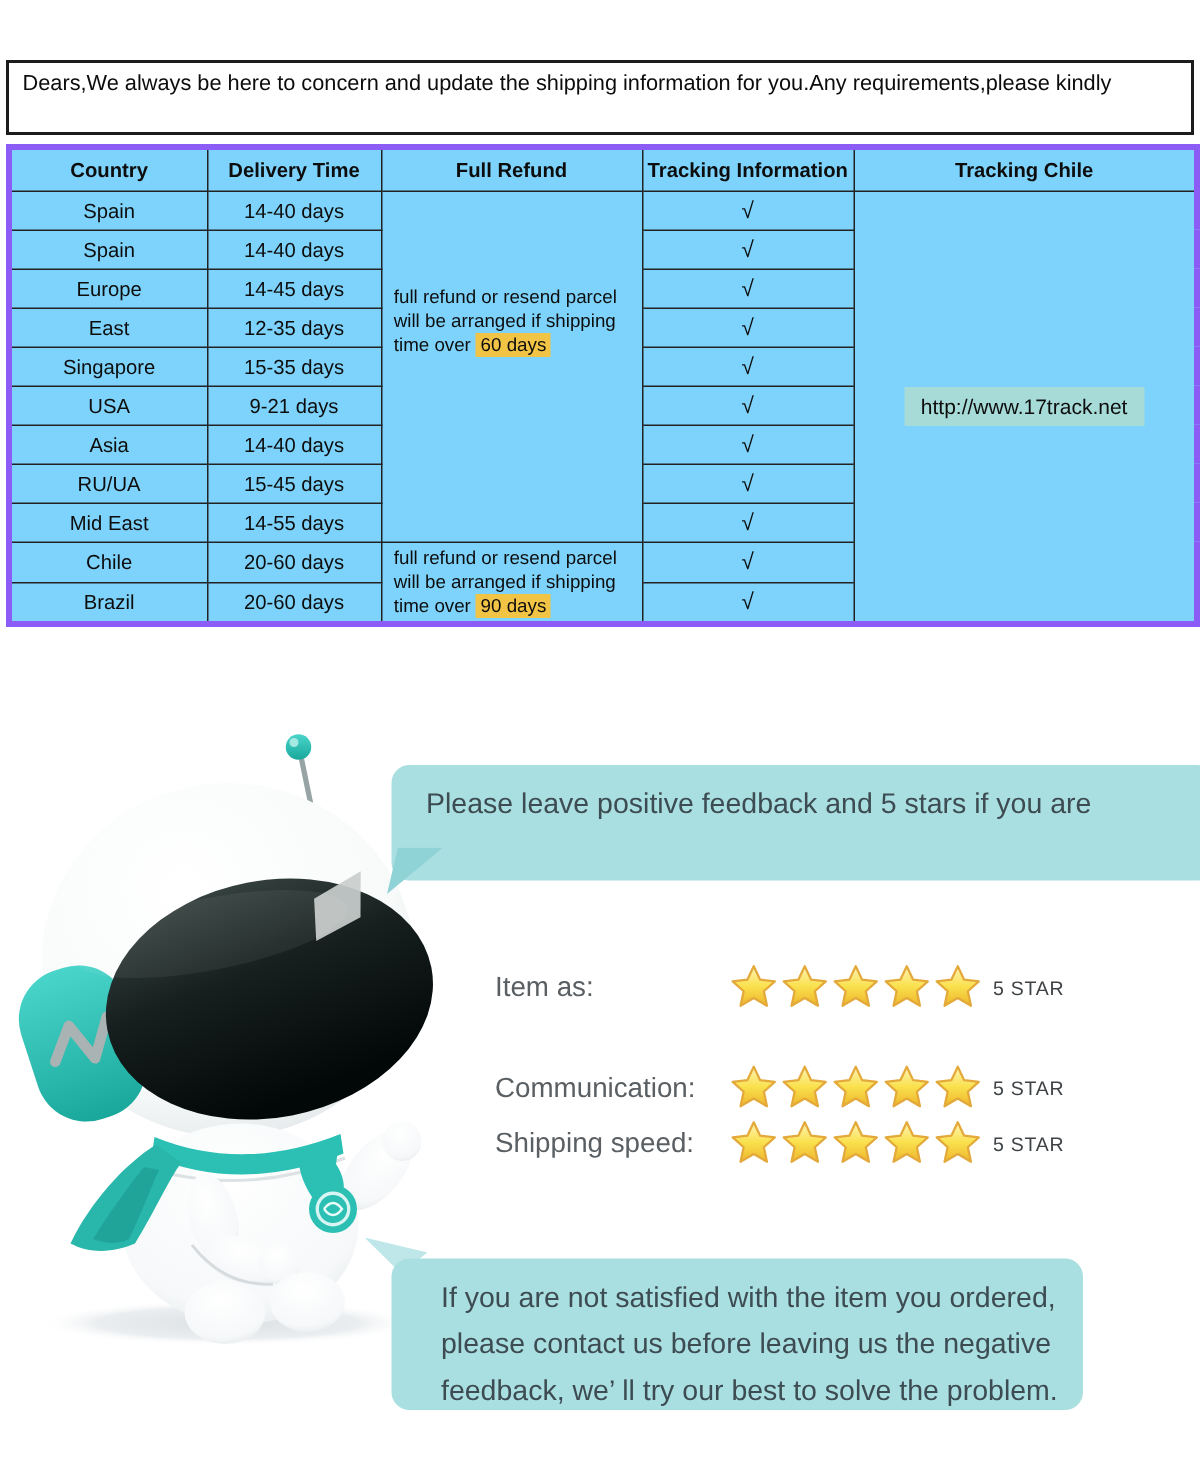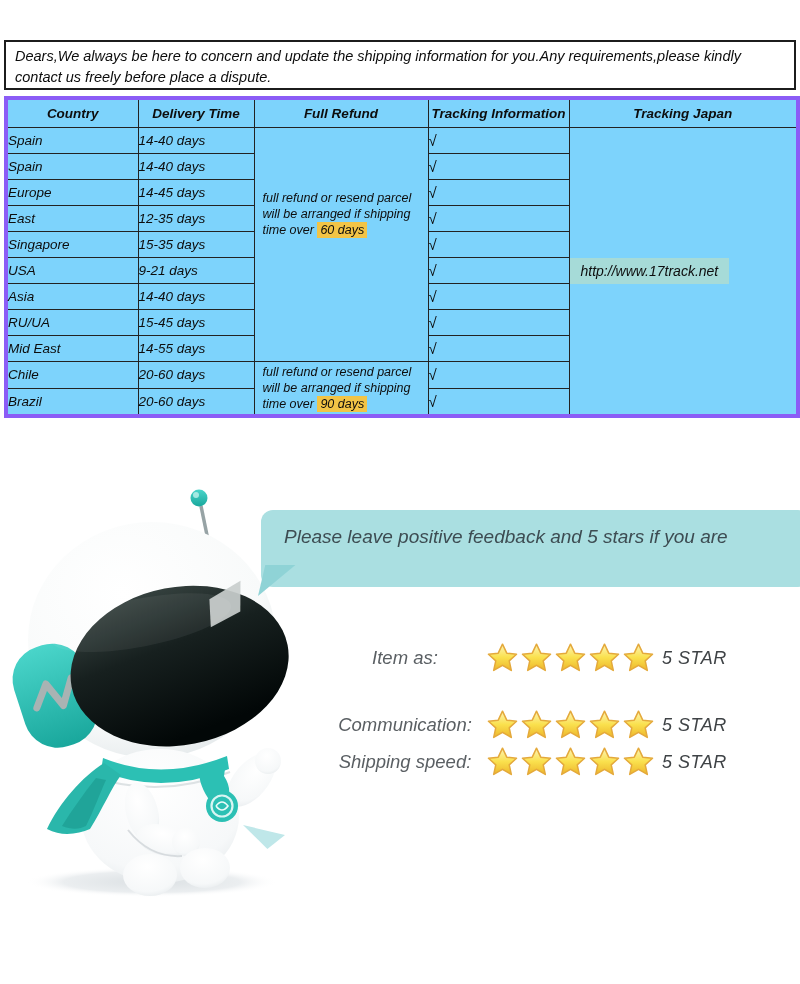--- a/index.html
+++ b/index.html
@@ -1,31 +1,31 @@
 <!DOCTYPE html>
 <html><head>
 <meta charset="utf-8">
 <style>
   html,body{margin:0;padding:0;background:#ffffff;}
   .page{position:relative;width:800px;height:984px;background:#ffffff;overflow:hidden;
-        font-family:"Liberation Sans",sans-serif;color:#111;font-style:italic;}
+        font-family:"Liberation Sans",sans-serif;color:#111;}
 
   
   .notice{position:absolute;left:4px;top:40px;width:792px;height:50px;box-sizing:border-box;
           border:2px solid #1c1c1c;padding:4px 10px 0 9px;font-size:14.5px;line-height:21px;
           color:#0c0c0c;background:#fff;}
 
   
   table.ship{position:absolute;left:4px;top:96px;width:792px;border-collapse:collapse;
              table-layout:fixed;border:4px solid #8b5cf6;font-size:13.5px;color:#0d0d0d;background:#7dd3fc;}
   table.ship th,table.ship td{border:1px solid #222;padding:0;}
   table.ship thead tr{height:29px;}
   table.ship tbody tr{height:26px;}
   table.ship th{font-size:13.5px;font-weight:bold;text-align:center;}
-  table.ship td{text-align:left;vertical-align:middle;}
+  table.ship td{text-align:center;vertical-align:middle;}
   td.refund{text-align:left !important;vertical-align:top !important;
             padding:62px 4px 0 8px !important;font-size:12.5px;line-height:16px;}
   td.refund2{text-align:left !important;vertical-align:middle !important;
              padding:2px 4px 2px 8px !important;font-size:12.5px;line-height:16px;}
   .hl{background:#f2c446;padding:1px 3px;margin-top:32px;}
   td.check{font-size:15px;}
   .url{background:#a6dbd8;padding:5px 11px;font-size:14px;cursor:pointer;}
 
   
   .bubble{position:absolute;background:#aadfe1;border-radius:12px;color:#3d4c52;font-size:19px;}
@@ -34,24 +34,24 @@
   .bubble-bottom{left:261px;top:839px;width:461px;height:101px;box-sizing:border-box;
                  padding:11px 0 0 33px;line-height:31px;}
   .tail-top{position:absolute;left:258px;top:565px;width:52px;height:31px;background:#8fd3d6;
             clip-path:polygon(14% 0,72% 0,0 100%);}
   .tail-bottom{position:absolute;left:243px;top:825px;width:42px;height:24px;background:#bfe7e9;
                clip-path:polygon(100% 42%,0 0,58% 100%);}
 
   
   .rating{position:absolute;left:330px;width:420px;height:38px;display:flex;align-items:center;}
   .r1{top:639px;} .r2{top:692px;margin-top:14px;} .r3{top:743px;}
-  .rlabel{width:150px;text-align:center;font-size:18.5px;color:#5a5f63;margin-right:6px;white-space:nowrap;}
+  .rlabel{width:150px;text-align:left;font-size:18.5px;color:#5a5f63;margin-right:6px;white-space:nowrap;}
   .stars{display:flex;gap:1px;align-items:center;}
   svg.star{width:33px;height:33px;display:block;}
-  .rsuffix{font-size:18px;color:#3f4346;letter-spacing:.5px;margin-left:7px;white-space:nowrap;}
+  .rsuffix{font-size:13px;color:#3f4346;letter-spacing:.5px;margin-left:7px;white-space:nowrap;}
 
   
   svg.robot{position:absolute;left:0;top:478px;width:300px;height:420px;}
   .defs-holder{position:absolute;width:0;height:0;overflow:hidden;}
 </style>
 </head>
 <body>
 
 <svg class="defs-holder" aria-hidden="true">
   <defs>
@@ -63,38 +63,37 @@
     <symbol id="star-sym" viewBox="0 0 24 24">
       <path d="M12 1.6l3.1 6.5 7.1.8-5.3 4.8 1.5 7-6.4-3.7-6.4 3.7 1.5-7L1.8 8.9l7.1-.8z" fill="url(#gStar)" stroke="#e4a93b" stroke-width="1.1" stroke-linejoin="round"></path>
     </symbol>
   </defs>
 </svg>
 
 <div class="page">
 
   <div class="notice">
     <div>Dears,We always be here to concern and update the shipping information for you.Any requirements,please kindly</div>
-    <div>contact us freely before place a dispute.</div>
   </div>
 
   <table class="ship">
     <colgroup>
         <col style="width:132px">
         <col style="width:116px">
         <col style="width:174px">
         <col style="width:141px">
         <col style="width:229px">
       </colgroup>
     <thead>
       <tr>
         <th>Country</th>
         <th>Delivery Time</th>
         <th>Full Refund</th>
         <th>Tracking Information</th>
-        <th>Tracking Japan</th>
+        <th>Tracking Chile</th>
       </tr>
     </thead>
     <tbody>
       <tr>
         <td>Spain</td>
         <td>14-40 days</td>
         <td class="refund" rowspan="9">
           <span>full refund or resend parcel will be arranged if shipping time over</span>
           <span class="hl">60 days</span>
         </td>
@@ -301,14 +300,19 @@
           <use href="#star-sym" xlink:href="#star-sym"></use>
         </svg>
       <svg class="star" viewBox="0 0 24 24">
           <use href="#star-sym" xlink:href="#star-sym"></use>
         </svg>
     </span>
     <span class="rsuffix">5 STAR</span>
   </div>
 
   <div class="tail-bottom"></div>
+  <div class="bubble bubble-bottom">
+    <div>If you are not satisfied with the item you ordered,</div>
+    <div>please contact us before leaving us the negative</div>
+    <div>feedback, we’ ll try our best to solve the problem.</div>
+  </div>
 
 </div>
 
 </body></html>

